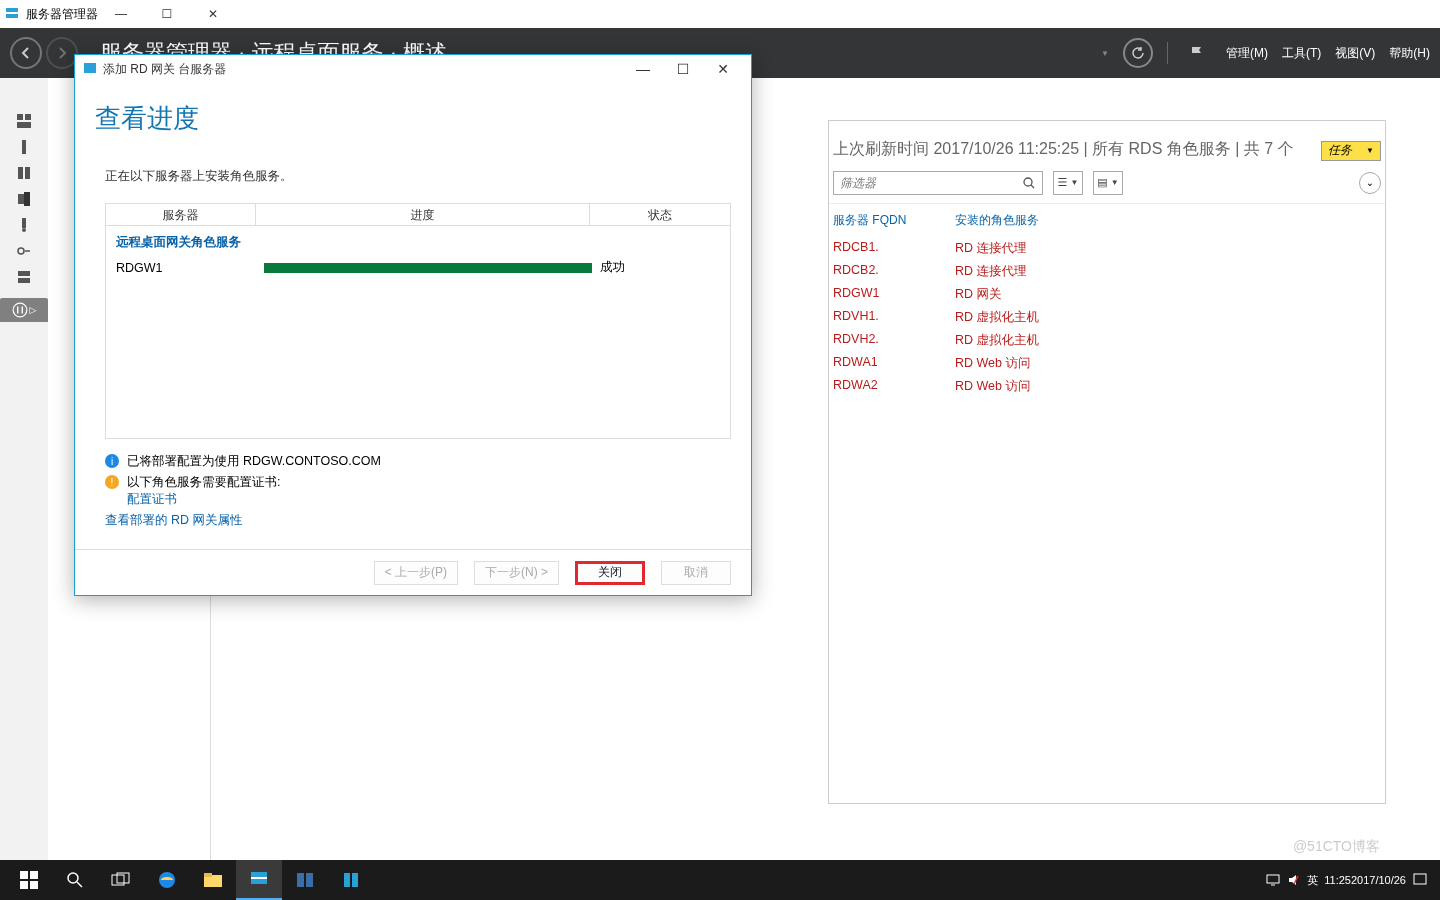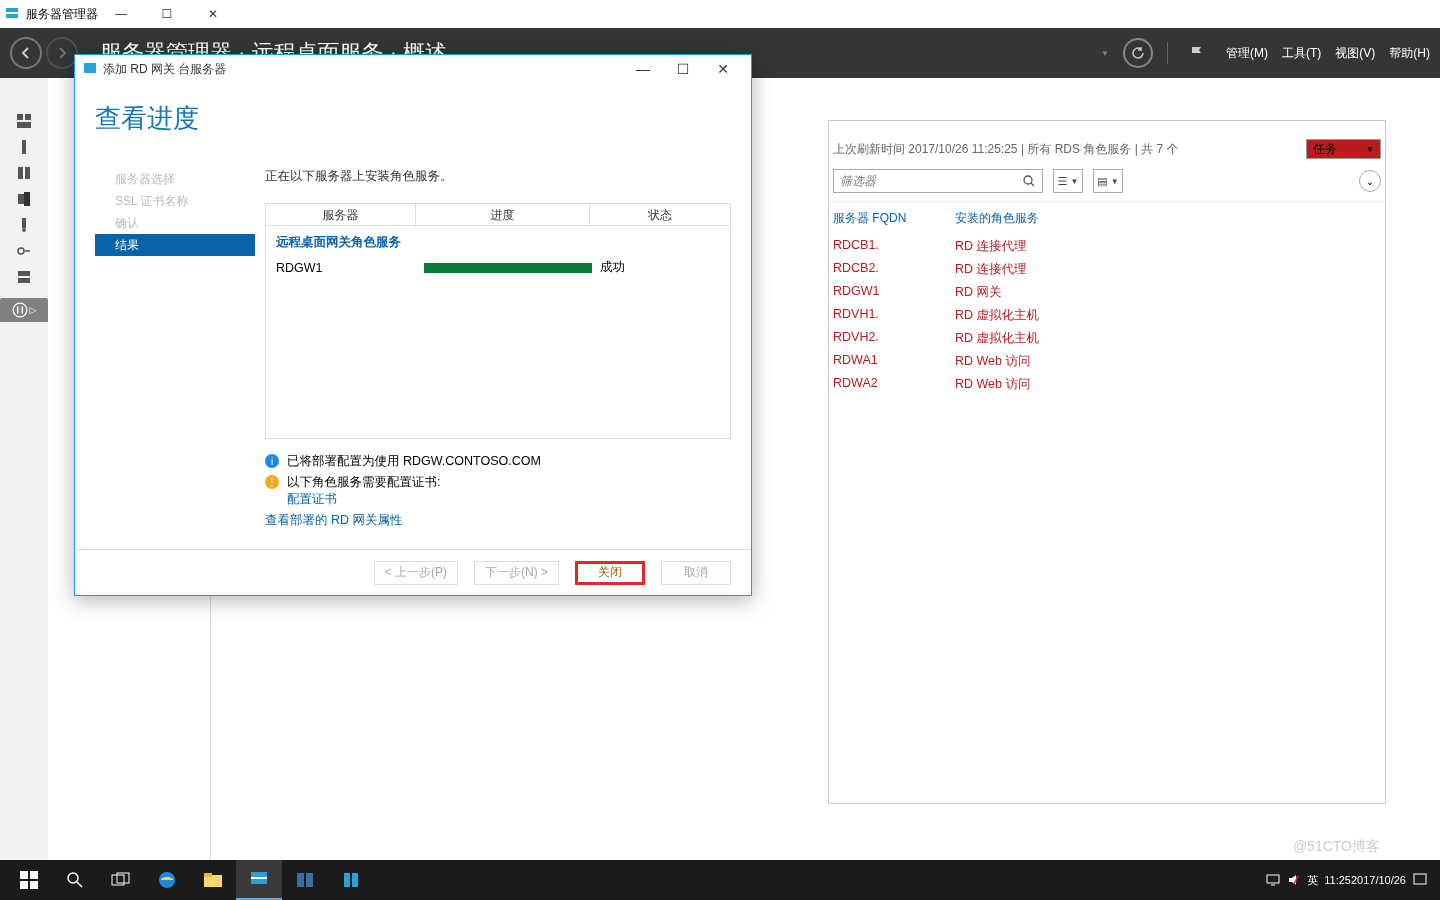--- a/index.html
+++ b/index.html
@@ -23,23 +23,23 @@
 
 
 .left-rail { position: absolute; left: 0; top: 78px; width: 48px; background: #f2f2f2; bottom: 0; display: flex; flex-direction: column; padding-top: 30px; }
 .left-rail .rail-item { height: 26px; display: flex; align-items: center; justify-content: center; color: #555; font-size: 14px; }
 .left-rail .rail-item.play { margin-top: 8px; background: #808080; color: #fff; width: 48px; height: 24px; border-radius: 2px 2px 0 0; display:flex; align-items:center; justify-content:center; gap:2px;}
 .left-rail .rail-item svg { width: 16px; height: 16px; }
 
 
 .deploy-panel { position: absolute; right: 54px; left: 828px; top: 120px; bottom: 96px; border: 1px solid #ccc; background: #fff; padding: 18px 0 0 0; display: flex; flex-direction: column;}
 .deploy-panel .dp-title { font-size: 13px; font-weight: bold; color: #333; padding: 0 0 2px 4px; }
-.deploy-panel .dp-sub { font-size: 12px; color: #666; padding: 0 0 0 4px; }
+.deploy-panel .dp-sub { font-size: 16px; color: #666; padding: 0 0 0 4px; }
 .deploy-panel .dp-top { display:flex; align-items:baseline; justify-content:space-between; padding-right: 4px; }
-.dp-task-btn { width: 75px; height: 20px; border: 1px solid #999; font-size: 12px; display: inline-flex; align-items: center; justify-content: space-between; padding: 0 6px; background: #b91c1c; }
+.dp-task-btn { width: 60px; height: 20px; border: 1px solid #999; font-size: 12px; display: inline-flex; align-items: center; justify-content: space-between; padding: 0 6px; background: #fde047; font-style: italic; }
 .dp-toolbar { display: flex; align-items: center; gap: 10px; padding: 10px 4px 8px 4px; }
 .dp-filter { flex: 0 0 210px; height: 24px; border: 1px solid #aaa; display: flex; align-items: center; padding: 0 6px; }
 .dp-filter input { border: none; outline: none; flex: 1; font-size: 12px; font-style: italic; color: #888; background: transparent; }
 .dp-tool { width: 30px; height: 24px; border: 1px solid #aaa; display: flex; align-items: center; justify-content: center; font-size: 11px; color: #444; }
 .dp-tool .caret { margin-left: 3px; font-size: 8px; }
 .dp-expand { margin-left: auto; width: 22px; height: 22px; border: 1px solid #aaa; border-radius: 50%; display: flex; align-items: center; justify-content: center; font-size: 10px; }
 .dp-table { border-top: 1px solid #eee; flex: 1; overflow: auto; }
 .dp-table .hdr { display: flex; padding: 8px 4px; color: #0863a8; font-size: 12px; }
 .dp-table .hdr .c1 { flex: 0 0 122px; }
 .dp-table .hdr .c2 { flex: 1; }
@@ -74,21 +74,21 @@
 .pt-row .pc3 { flex: 0 0 120px; font-size: 12.5px; }
 .pbar { height: 10px; background: linear-gradient(#0a7a3c,#0a7a3c); }
 .notes { padding: 10px 0 0 0; font-size: 12.5px; }
 .notes .note { display: flex; align-items: flex-start; gap: 8px; margin: 4px 0; }
 .notes .note .ni { width: 14px; height: 14px; flex-shrink: 0; border-radius: 50%; color: #fff; font-size: 10px; display: flex; align-items: center; justify-content: center; margin-top:1px;}
 .notes .note.info .ni { background: #1e88e5; }
 .notes .note.warn .ni { background: #f5a623; }
 .notes .link { color: #0863a8; }
 .notes .notecol { display:flex; flex-direction:column; }
 .wizard-footer { height: 46px; border-top: 1px solid #ddd; display: flex; align-items: center; justify-content: flex-end; gap: 16px; padding: 0 20px; }
-.wizard-footer button { height: 24px; min-width: 70px; padding: 0 10px; font-size: 12px; background: #fdfdfd; border: 1px solid #bbb; color: #a16207; }
+.wizard-footer button { height: 24px; min-width: 70px; padding: 0 10px; font-size: 12px; background: #fdfdfd; border: 1px solid #bbb; color: #0f172a; }
 .wizard-footer button.disabled { color: #aaa; border-color: #ddd; }
 .wizard-footer button.primary { border: 3px solid #e0282e; }
 
 
 .taskbar { position: absolute; left: 0; right: 0; bottom: 0; height: 40px; background: #1b1b1b; display: flex; align-items: center; padding: 0 6px; }
 .taskbar .tb-btn { width: 46px; height: 40px; display: flex; align-items: center; justify-content: center; color: #fff; }
 .taskbar .tb-btn.active { background: #3a3a3a; border-bottom: 2px solid #54aef3; }
 .taskbar .tray { margin-left: auto; display: flex; align-items: center; gap: 6px; color: #fff; font-size: 11px; padding-right: 6px; }
 .taskbar .tray .clock { display: flex; flex-direction: row; align-items: flex-end; line-height: 13px; justify-content: flex-end; }
 .watermark { position: absolute; right: 60px; bottom: 44px; color: #aaa; font-size: 14px; opacity: 0.6; }
@@ -267,26 +267,20 @@
     <div class="wctrls">
       <div>—</div>
       <div>☐</div>
       <div>✕</div>
     </div>
   </div>
   <div class="wizard-head">
       <h1>查看进度</h1>
     </div>
   <div class="wizard-body">
-    <div class="wizard-nav">
-      <div class="nitem">服务器选择</div>
-      <div class="nitem">SSL 证书名称</div>
-      <div class="nitem">确认</div>
-      <div class="nitem active">结果</div>
-    </div>
     <div class="wizard-main">
       <div class="desc">正在以下服务器上安装角色服务。</div>
       <div class="progress-table">
         <div class="pt-hdr">
           <div class="pc1">服务器</div>
           <div class="pc2">进度</div>
           <div class="pc3">状态</div>
         </div>
         <div class="pt-section">远程桌面网关角色服务</div>
         <div class="pt-row">

